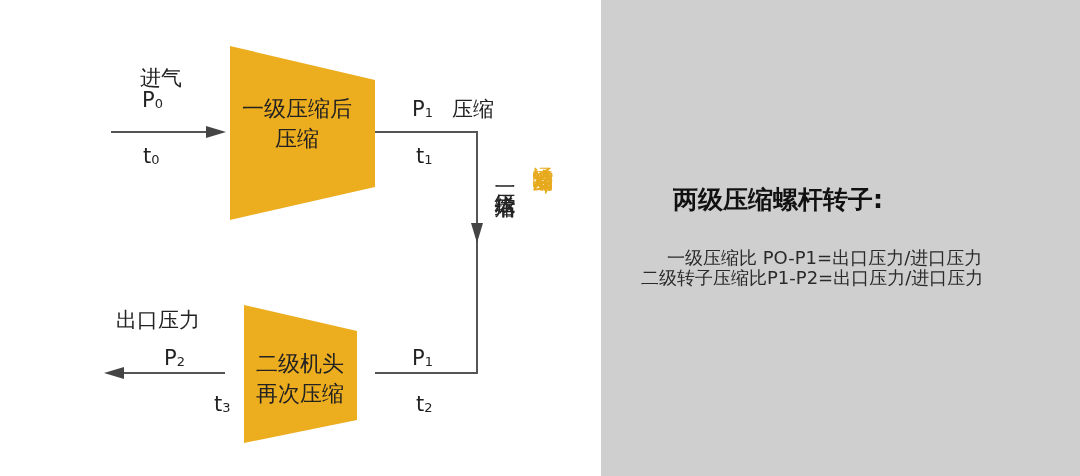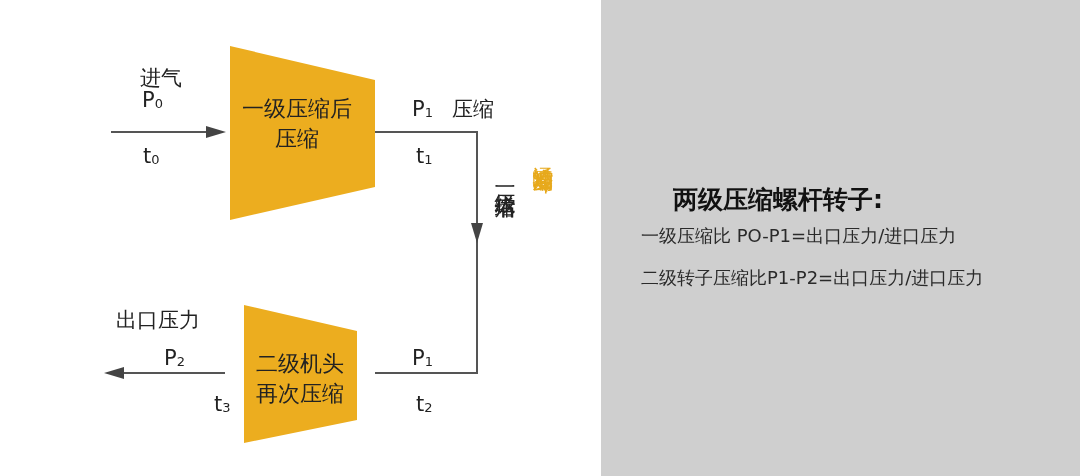--- a/index.html
+++ b/index.html
@@ -63,15 +63,15 @@
     <div>再次压缩</div>
   </div>
 
   <div class="lbl" style="left:116px;top:310px;">出口压力</div>
   <div class="lbl" style="left:164px;top:348px;"><span>P</span><span class="sub">2</span></div>
   <div class="lbl" style="left:166px;top:394px;margin-left:48px;"><span>t</span><span class="sub">3</span></div>
 </div>
 
 <div class="panel">
   <div class="panel-title">两级压缩螺杆转子:</div>
-  <div class="panel-line" style="top:224px;">一级压缩比 PO-P1=出口压力/进口压力</div>
+  <div class="panel-line" style="top:246px;margin-left:26px;">一级压缩比 PO-P1=出口压力/进口压力</div>
   <div class="panel-line" style="top:266px;text-align:center;">二级转子压缩比P1-P2=出口压力/进口压力</div>
 </div>
 
 </body></html>

